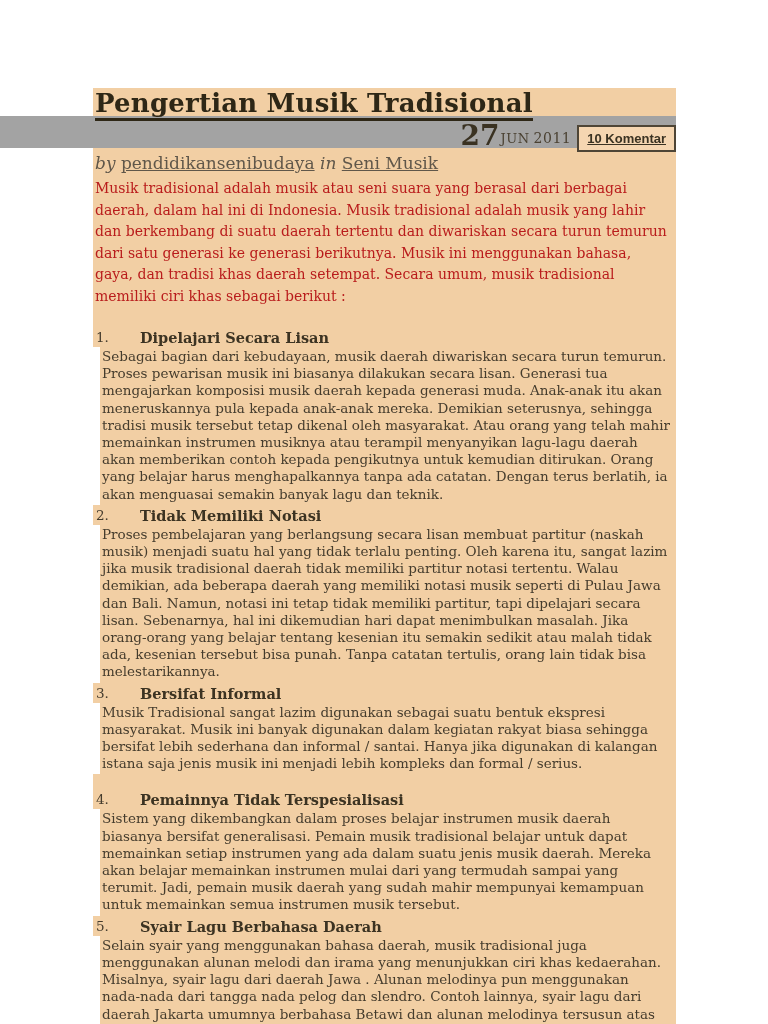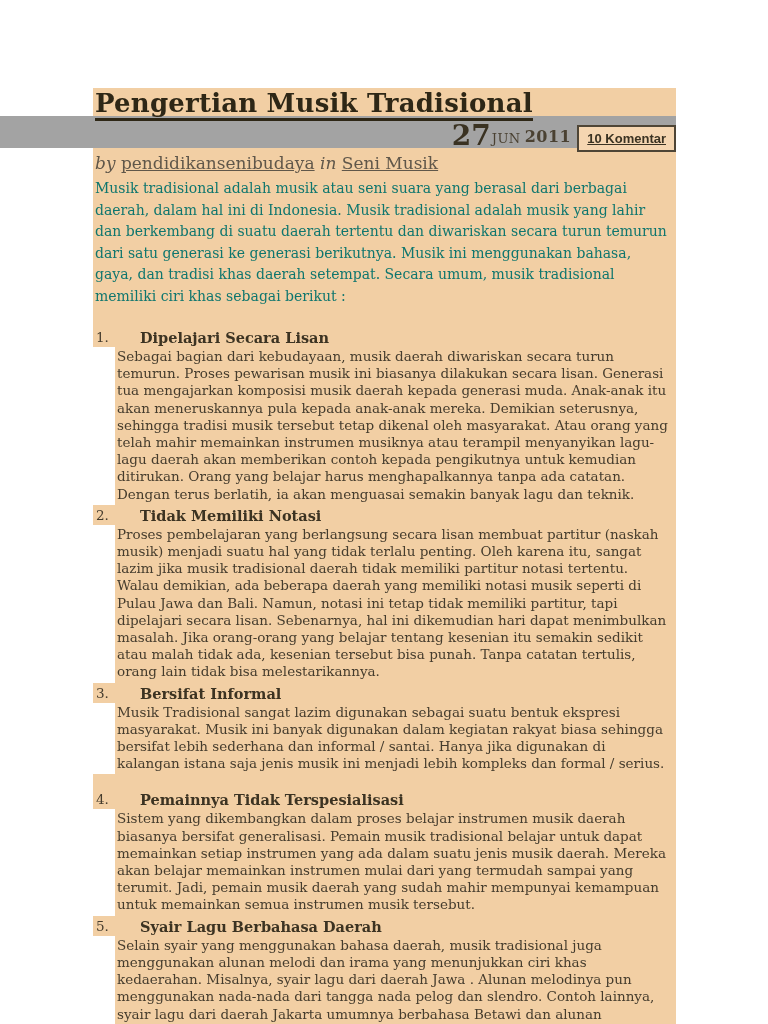--- a/index.html
+++ b/index.html
@@ -20,50 +20,50 @@
   }
 
   
   .date-row{
     margin-left:-93px;width:676px;height:32px;box-sizing:border-box;
     display:flex;align-items:flex-end;justify-content:flex-end;
     background:#a3a3a3;padding-bottom:0;
   }
   .date-day{font-size:28px;font-weight:bold;line-height:24px;color:#3A3222;}
   .date-month{font-size:13px;color:#4A4132;letter-spacing:0.5px;margin:16px 0 2px 1px;}
-  .date-year{font-size:16px;color:#4A4132;letter-spacing:0.5px;margin:0 0 2px 4px;font-weight:bold;}
+  .date-year{font-size:14px;color:#4A4132;letter-spacing:0.5px;margin:0 0 2px 4px;}
   .comments-box{
     margin-left:6px;margin-bottom:-4px;border:2px solid #4E4536;background:#F5D6B1;
     padding:4px 8px 4px 8px;font-family:"Liberation Sans",sans-serif;font-weight:bold;
     font-size:13px;color:#3A3222;text-decoration:underline;cursor:pointer;white-space:nowrap;
   }
 
   
   .byline-row{padding:5px 2px 3px 2px;font-size:17px;color:#60574A;}
   .byline-row .lbl{font-style:italic;}
   .byline-row a{color:#60574A;text-decoration:underline;cursor:pointer;}
 
   
-  .intro{padding:2px 6px 8px 2px;font-size:14px;line-height:21.5px;color:#0f766e;}
+  .intro{padding:2px 6px 8px 2px;font-size:14px;line-height:21.5px;color:#b91c1c;}
 
   .spacer-sm{height:12px;}
   .spacer-md{height:15px;}
 
   
   .item{background:transparent;}
   .item-heading{
     display:flex;font-size:14.5px;line-height:17px;padding:2px 0 1px 0;
     font-weight:bold;color:#3C3322;
   }
   .item-heading .num{
     width:47px;box-sizing:border-box;padding-left:3px;flex:0 0 47px;
     font-weight:normal;font-size:13.5px;color:#453C2D;
   }
   .item-body{
-    margin-left:22px;background:#F2CFA4;
+    margin-left:7px;background:#F2CFA4;
     padding:1px 6px 2px 2px;font-size:13.5px;line-height:17.2px;color:#453C2D;
   }
 </style>
 </head>
 <body>
 
 <div class="sheet">
   <div class="content">
 
     <div class="title-row hl">

